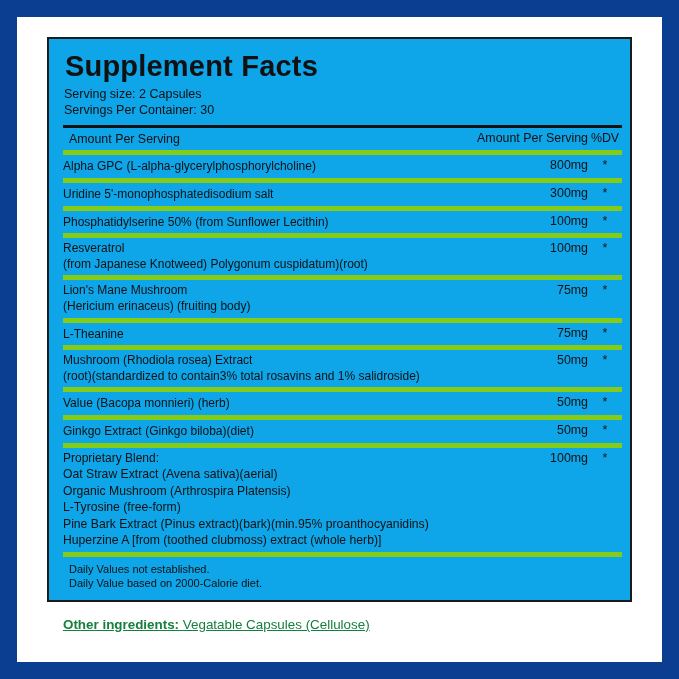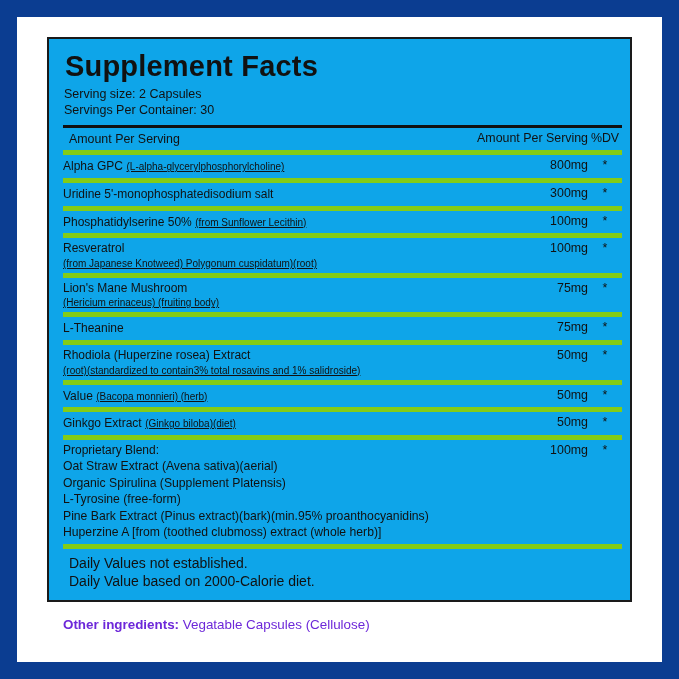--- a/index.html
+++ b/index.html
@@ -80,37 +80,38 @@
     padding-right: 4px;
     font-size: 12.5px;
   }
   .hdr td {
     font-size: 12.4px;
     padding-bottom: 3px;
     padding-top: 2px;
   }
   .hdr td.name { padding-left: 6px; }
   .bold { font-weight: normal; font-size: 12px; }
-  .sub { font-size: 10px; text-decoration: underline; }
+  .sub { font-size: 12px; }
   .blend-list {
     line-height: 1.35;
     font-size: 12.2px;
   }
   .footnotes {
-    font-size: 14px;
+    font-size: 11px;
     color: #111;
     line-height: 1.3;
     padding: 5px 0 2px 6px;
   }
   .other-ing {
     position: absolute;
     left: 46px;
     top: 600px;
     font-size: 13.4px;
-    color: #6d28d9;
+    color: #15803d;
+    text-decoration: underline;
   }
   .other-ing b { font-weight: bold; }
 </style>
 </head>
 <body>
 
 <div class="label-card">
 
   <div class="panel">
 
@@ -177,21 +178,21 @@
           <td class="name">
             <span class="bold">L-Theanine</span>
             <span class="sub"></span>
           </td>
           <td class="amt">75mg</td>
           <td class="dv">*</td>
         </tr>
 
         <tr class="row">
           <td class="name">
-            <div class="bold">Rhodiola (Huperzine rosea) Extract</div>
+            <div class="bold">Mushroom (Rhodiola rosea) Extract</div>
             <div class="sub">(root)(standardized to contain3% total rosavins and 1% salidroside)</div>
           </td>
           <td class="amt">50mg</td>
           <td class="dv">*</td>
         </tr>
 
 
         <tr class="row">
           <td class="name">
             <span class="bold">Value</span>
@@ -207,21 +208,21 @@
             <span class="sub">(Ginkgo biloba)(diet)</span>
           </td>
           <td class="amt">50mg</td>
           <td class="dv">*</td>
         </tr>
 
         <tr class="row">
           <td class="name">
             <div class="bold">Proprietary Blend:</div>
             <div class="blend-list">Oat Straw Extract (Avena sativa)(aerial)</div>
-            <div class="blend-list">Organic  Spirulina (Supplement Platensis)</div>
+            <div class="blend-list">Organic  Mushroom (Arthrospira Platensis)</div>
             <div class="blend-list">L-Tyrosine (free-form)</div>
             <div class="blend-list">Pine Bark Extract (Pinus extract)(bark)(min.95% proanthocyanidins)</div>
             <div class="blend-list">Huperzine A [from (toothed clubmoss) extract (whole herb)]</div>
           </td>
           <td class="amt">100mg</td>
           <td class="dv">*</td>
         </tr>
       </tbody>
     </table>
 

